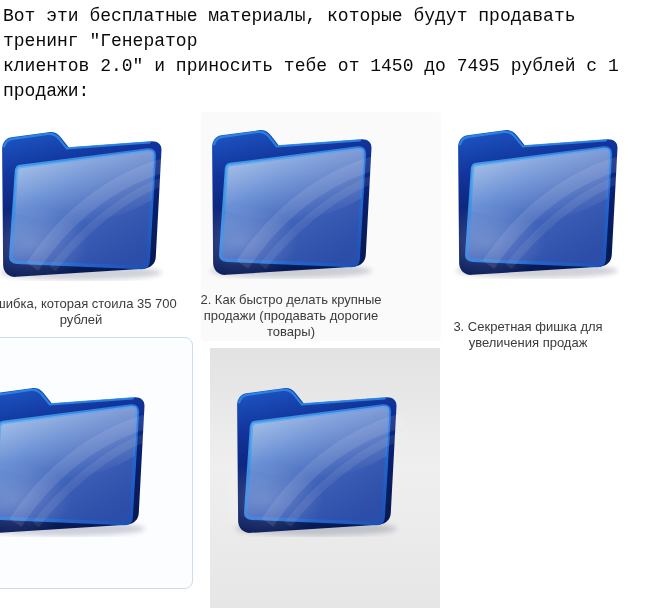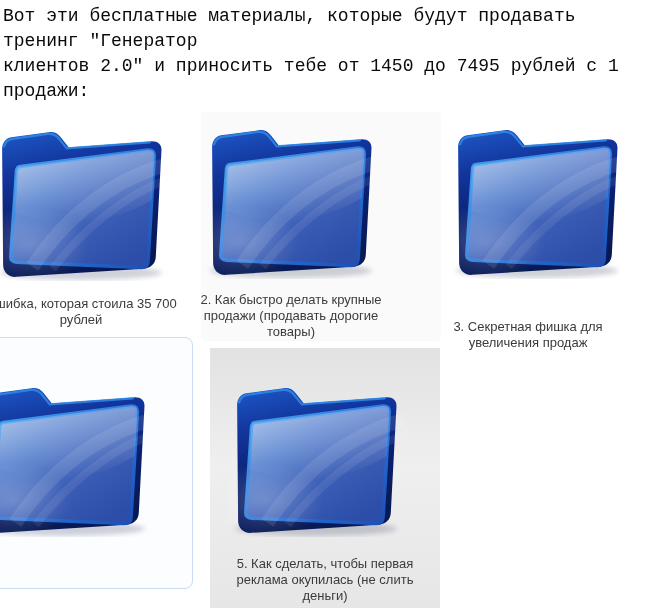--- a/index.html
+++ b/index.html
@@ -154,15 +154,14 @@
   </div>
   <div class="folder folder-5">
     <span><svg viewBox="0 0 180 164">
           <use href="#folder-glyph"></use>
         </svg></span>
   </div>
 
   <div class="caption caption-1">Ошибка, которая стоила 35 700 рублей</div>
   <div class="caption caption-2">2. Как быстро делать крупные продажи (продавать дорогие товары)</div>
   <div class="caption caption-3">3. Секретная фишка для увеличения продаж</div>
-  <div class="caption caption-5">5. Как сделать, чтобы первая реклама окупилась (не слить деньги)</div>
 
 </div>
 
 </body></html>

